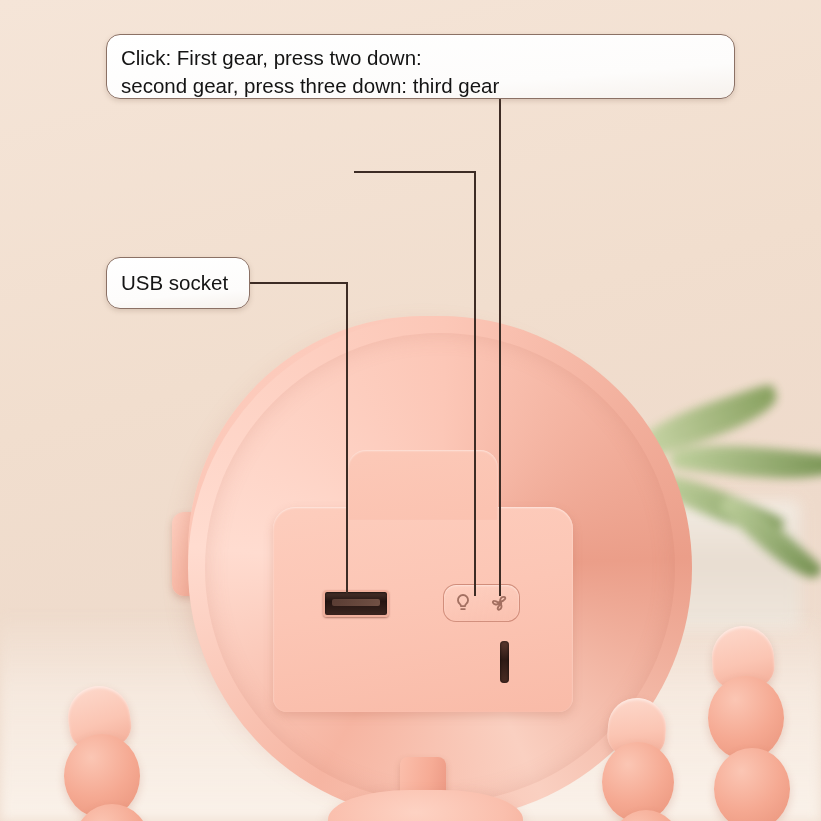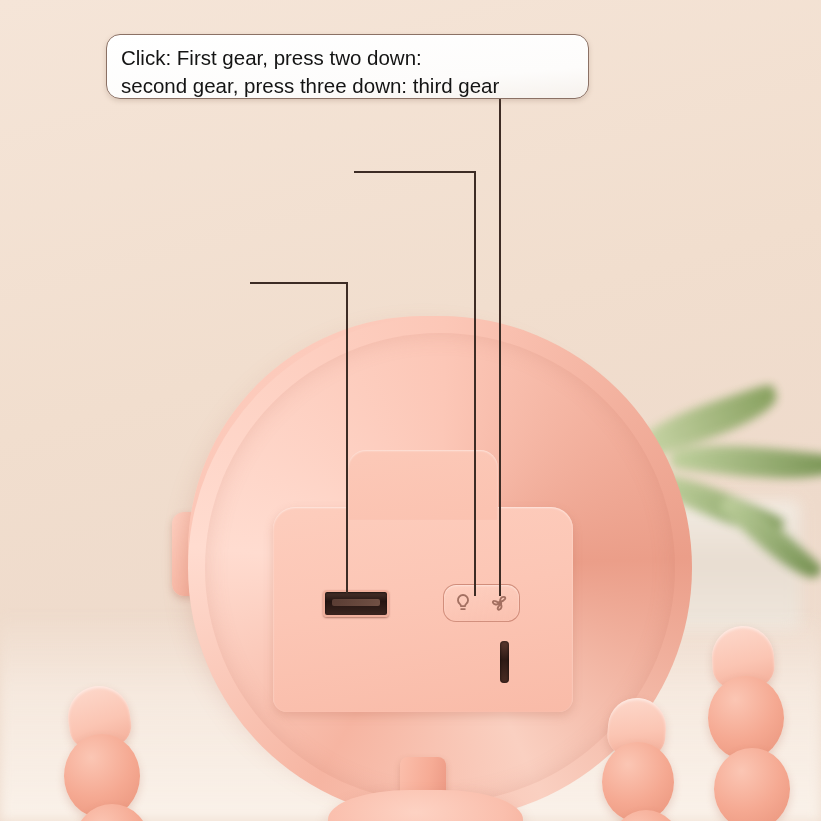--- a/index.html
+++ b/index.html
@@ -157,21 +157,21 @@
     border:1.6px solid #8b7165;
     border-radius:14px;
     box-shadow:0 2px 5px rgba(120,90,75,.22);
     padding:9px 14px 11px 14px;
     box-sizing:border-box;
     color:#141414;
     font-size:20.5px;
     line-height:1.36;
     white-space:pre-line;
   }
-  #callout-gear{left:106px;top:34px;width:483px;height:65px;}
+  #callout-gear{left:106px;top:34px;width:629px;height:65px;}
   #callout-night{left:106px;top:140px;width:248px;height:64px;}
   #callout-usb{left:106px;top:257px;width:144px;height:52px;
                display:flex;align-items:center;padding:0 14px;}
 </style>
 </head>
 <body>
 
 <div id="stage">
 
   <div class="bg-wall"></div>
@@ -281,14 +281,15 @@
   <div class="leader h" style="left:354px;top:171px;width:121px;"></div>
   <div class="leader v" style="left:474px;top:171px;height:425px;"></div>
 
   <div class="leader h" style="left:250px;top:282px;width:98px;"></div>
   <div class="leader v" style="left:346px;top:282px;height:311px;"></div>
 
   <div class="callout" id="callout-gear">Click: First gear, press two down:
 second gear, press three down: third gear</div>
 
 
+  <div class="callout" id="callout-usb">USB socket</div>
 
 </div>
 
 </body></html>

